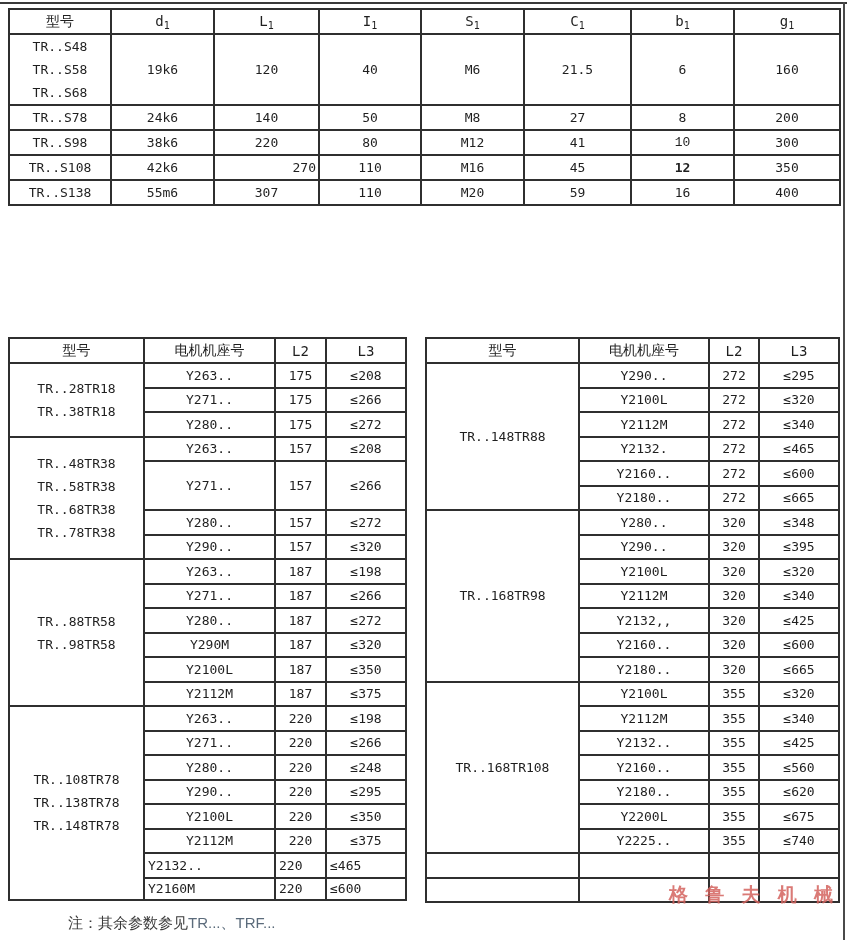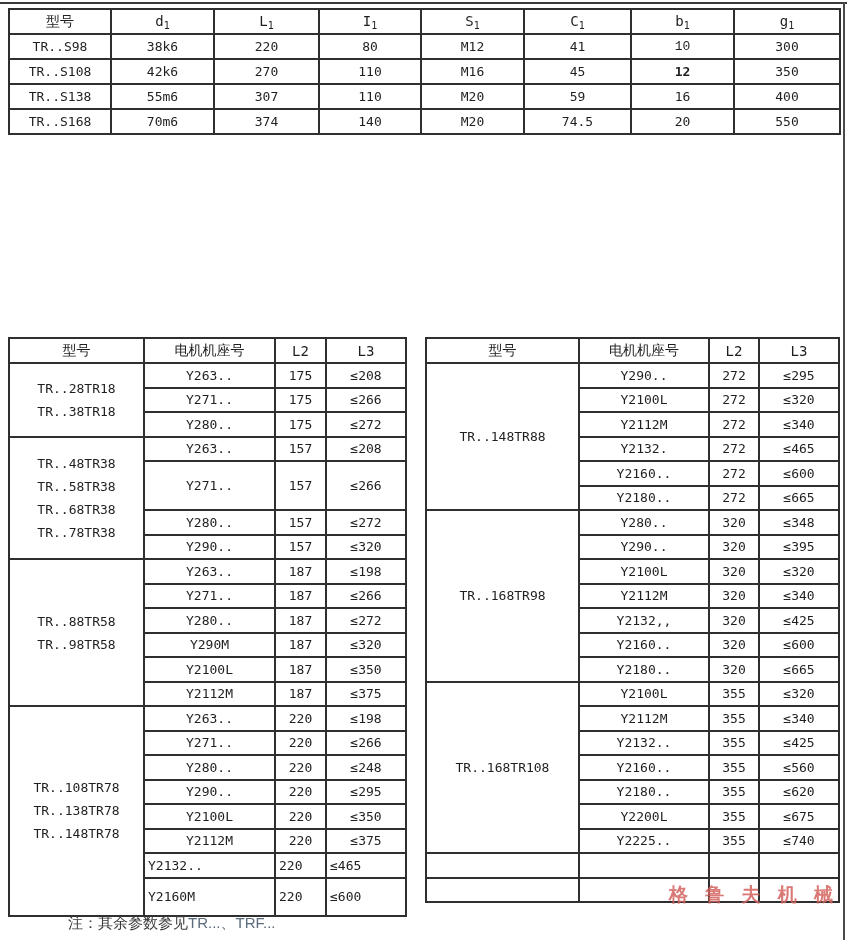--- a/index.html
+++ b/index.html
@@ -55,67 +55,81 @@
           <th style="border-color: rgb(47, 47, 47);"><span>d</span><span class="sub">1</span></th>
           <th style="border-color: rgb(47, 47, 47);"><span>L</span><span class="sub">1</span></th>
           <th style="border-color: rgb(47, 47, 47);"><span>I</span><span class="sub">1</span></th>
           <th style="border-color: rgb(47, 47, 47);"><span>S</span><span class="sub">1</span></th>
           <th style="border-color: rgb(47, 47, 47);"><span>C</span><span class="sub">1</span></th>
           <th style="border-color: rgb(47, 47, 47);"><span>b</span><span class="sub">1</span></th>
           <th style="border-color: rgb(47, 47, 47);"><span>g</span><span class="sub">1</span></th>
         </tr>
       </thead>
     <tbody>
+        <tr style="height: 69px;">
+          <td style="border-color: rgb(47, 47, 47);">
+            <div class="model-line">TR..S48</div>
+            <div class="model-line">TR..S58</div>
+            <div class="model-line">TR..S68</div>
+          </td>
+          <td style="border-color: rgb(47, 47, 47);">19k6</td>
+          <td style="border-color: rgb(47, 47, 47);">120</td>
+          <td style="border-color: rgb(47, 47, 47);">40</td>
+          <td style="border-color: rgb(47, 47, 47);">M6</td>
+          <td style="border-color: rgb(47, 47, 47);">21.5</td>
+          <td style="border-color: rgb(47, 47, 47);">6</td>
+          <td style="border-color: rgb(47, 47, 47);">160</td>
+        </tr>
+        <tr style="height: 25px;">
+          <td style="border-color: rgb(47, 47, 47);">
+            <div class="model-line">TR..S78</div>
+          </td>
+          <td style="border-color: rgb(47, 47, 47);">24k6</td>
+          <td style="border-color: rgb(47, 47, 47);">140</td>
+          <td style="border-color: rgb(47, 47, 47);">50</td>
+          <td style="border-color: rgb(47, 47, 47);">M8</td>
+          <td style="border-color: rgb(47, 47, 47);">27</td>
+          <td style="border-color: rgb(47, 47, 47);">8</td>
+          <td style="border-color: rgb(47, 47, 47);">200</td>
+        </tr>
         <tr style="height: 25px;">
           <td style="border-color: rgb(47, 47, 47);">
             <div class="model-line">TR..S98</div>
           </td>
           <td style="border-color: rgb(47, 47, 47);">38k6</td>
           <td style="border-color: rgb(47, 47, 47);">220</td>
           <td style="border-color: rgb(47, 47, 47);">80</td>
           <td style="border-color: rgb(47, 47, 47);">M12</td>
           <td style="border-color: rgb(47, 47, 47);">41</td>
           <td style="border-color: rgb(47, 47, 47); font-family: Liberation Mono, monospace;">10</td>
           <td style="border-color: rgb(47, 47, 47);">300</td>
         </tr>
         <tr style="height: 25px;">
           <td style="border-color: rgb(47, 47, 47);">
             <div class="model-line">TR..S108</div>
           </td>
           <td style="border-color: rgb(47, 47, 47);">42k6</td>
-          <td style="border-color: rgb(47, 47, 47);">270</td>
+          <td style="border-color: rgb(47, 47, 47); text-align: right;">270</td>
           <td style="border-color: rgb(47, 47, 47);">110</td>
           <td style="border-color: rgb(47, 47, 47);">M16</td>
           <td style="border-color: rgb(47, 47, 47);">45</td>
           <td style="border-color: rgb(47, 47, 47); font-weight: bold;">12</td>
           <td style="border-color: rgb(47, 47, 47);">350</td>
         </tr>
         <tr style="height: 25px;">
           <td style="border-color: rgb(47, 47, 47);">
             <div class="model-line">TR..S138</div>
           </td>
           <td style="border-color: rgb(47, 47, 47);">55m6</td>
           <td style="border-color: rgb(47, 47, 47);">307</td>
           <td style="border-color: rgb(47, 47, 47);">110</td>
           <td style="border-color: rgb(47, 47, 47);">M20</td>
           <td style="border-color: rgb(47, 47, 47);">59</td>
           <td style="border-color: rgb(47, 47, 47);">16</td>
           <td style="border-color: rgb(47, 47, 47);">400</td>
-        </tr>
-        <tr style="height: 25px;">
-          <td style="border-color: rgb(47, 47, 47);">
-            <div class="model-line">TR..S168</div>
-          </td>
-          <td style="border-color: rgb(47, 47, 47);">70m6</td>
-          <td style="border-color: rgb(47, 47, 47);">374</td>
-          <td style="border-color: rgb(47, 47, 47);">140</td>
-          <td style="border-color: rgb(47, 47, 47);">M20</td>
-          <td style="border-color: rgb(47, 47, 47);">74.5</td>
-          <td style="border-color: rgb(47, 47, 47);">20</td>
-          <td style="border-color: rgb(47, 47, 47);">550</td>
         </tr>
       </tbody>
   </table>
 </div>
 
 <div class="motor-left-wrap">
   <table>
     <colgroup>
       <col style="width:135px">
         <col style="width:131px">
@@ -243,21 +257,21 @@
         <tr style="height: 24.5px;">
           <td style="border-color: rgb(47, 47, 47);">Y2112M</td>
           <td style="border-color: rgb(47, 47, 47);">220</td>
           <td style="border-color: rgb(47, 47, 47);">≤375</td>
         </tr>
         <tr style="height: 24.5px;">
           <td class="left-align" style="border-color: rgb(47, 47, 47);">Y2132..</td>
           <td class="left-align" style="border-color: rgb(47, 47, 47);">220</td>
           <td class="left-align" style="border-color: rgb(47, 47, 47);">≤465</td>
         </tr>
-        <tr style="height: 38px;">
+        <tr style="height: 22px;">
           <td class="left-align" style="border-color: rgb(47, 47, 47);">Y2160M</td>
           <td class="left-align" style="border-color: rgb(47, 47, 47);">220</td>
           <td class="left-align" style="border-color: rgb(47, 47, 47);">≤600</td>
         </tr>
       </tbody>
   </table>
 </div>
 
 <div class="motor-right-wrap">
   <table>

